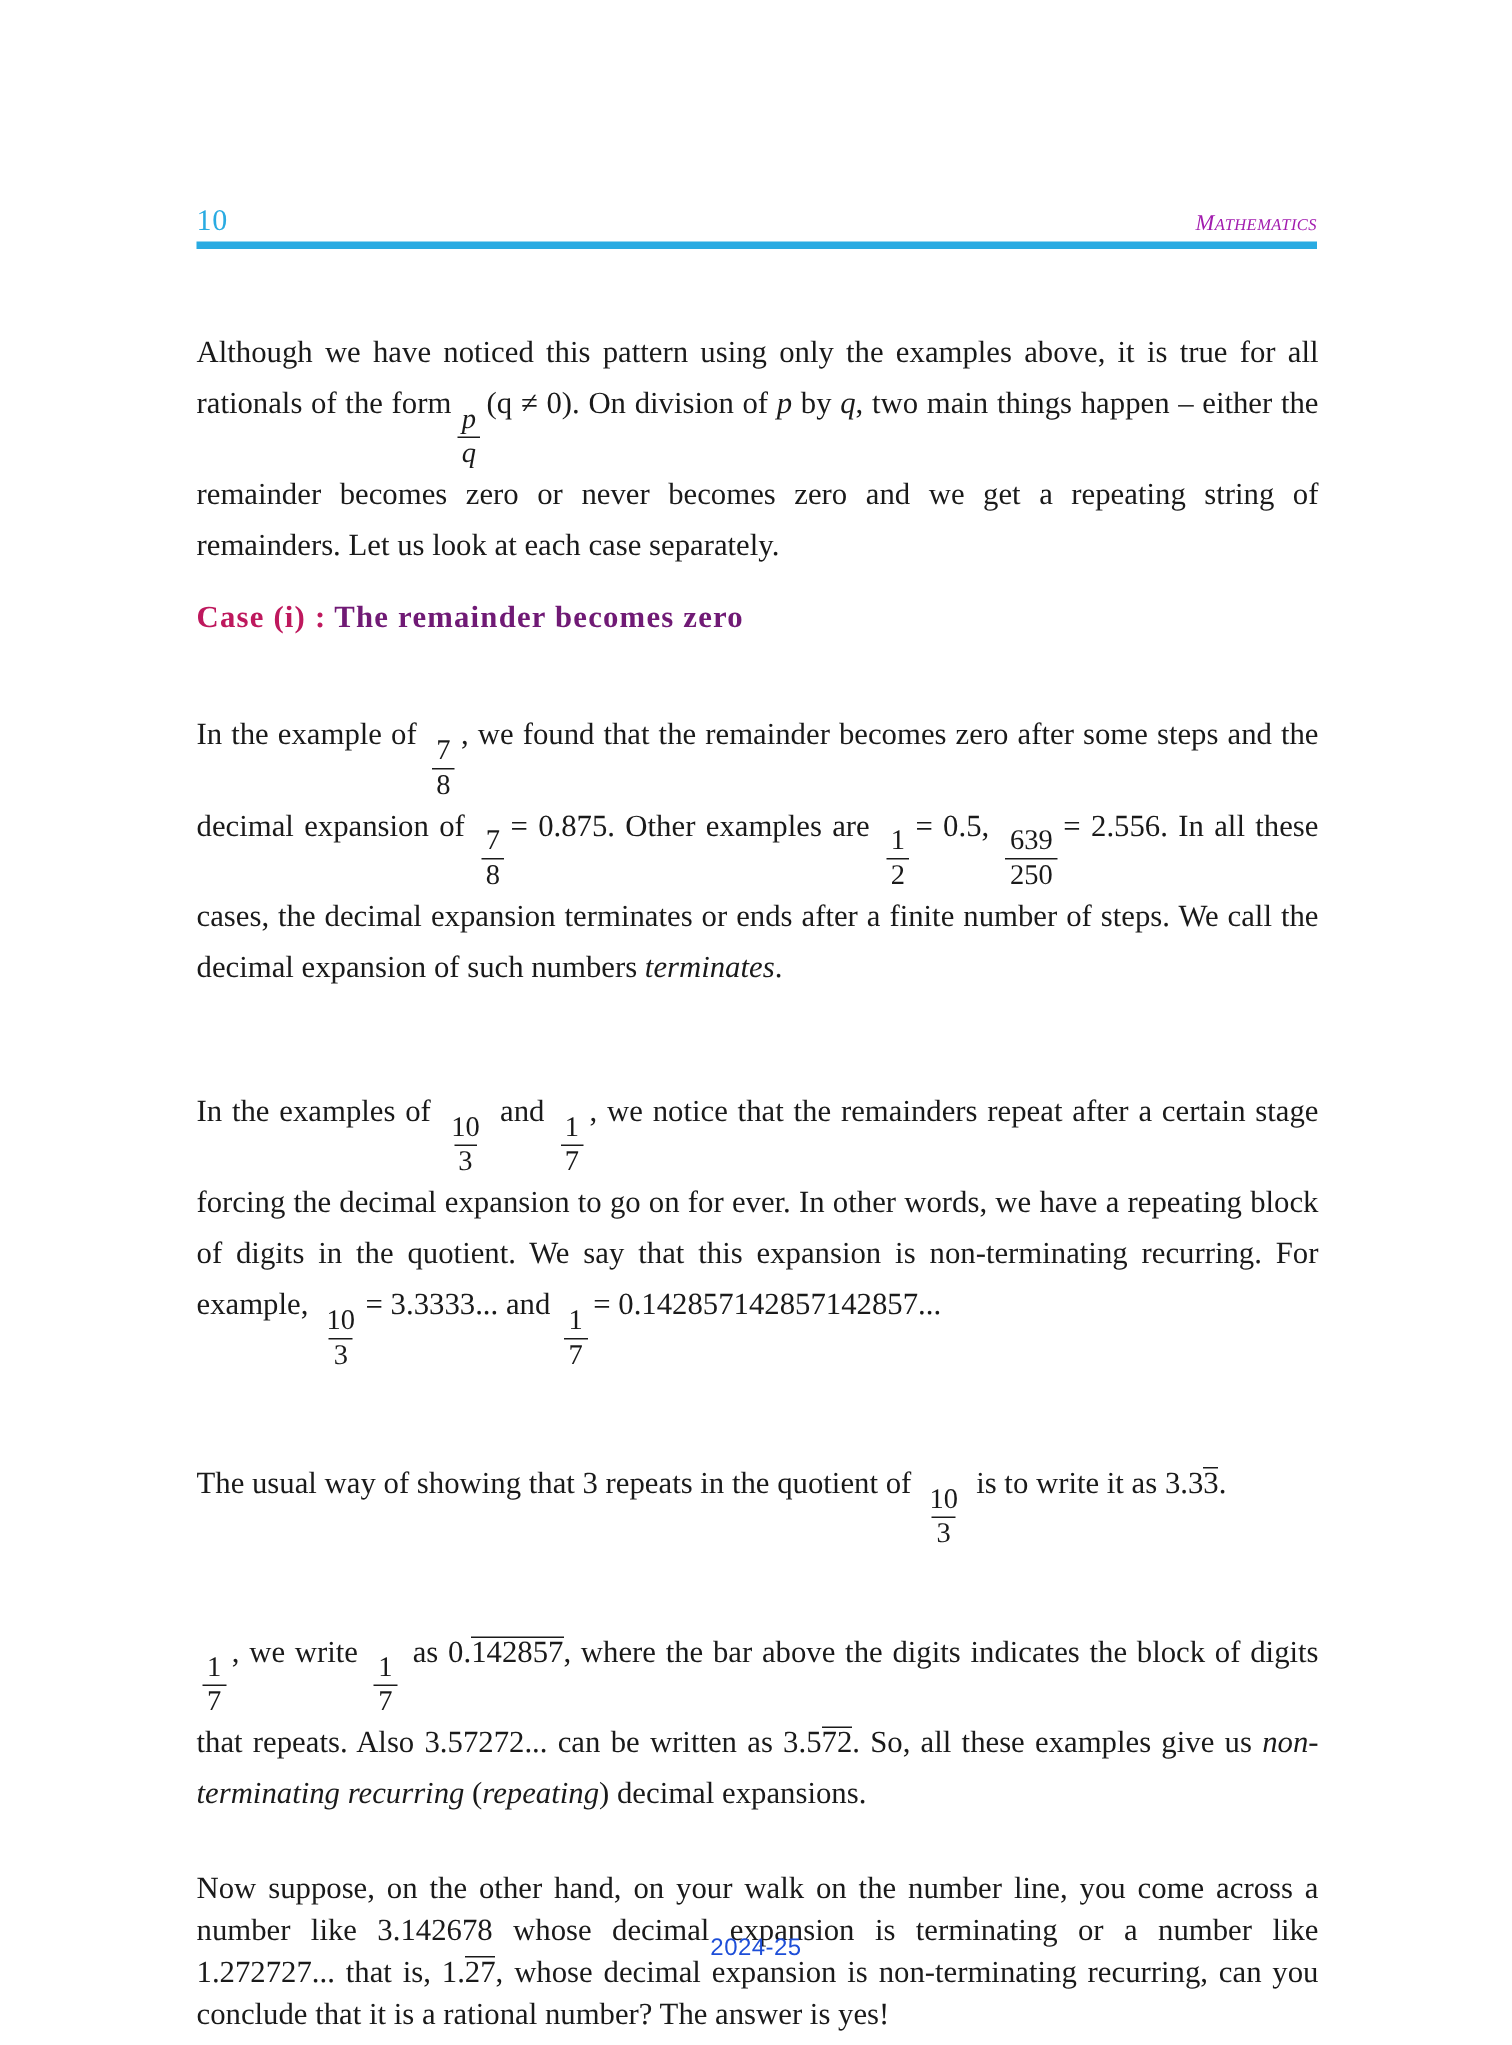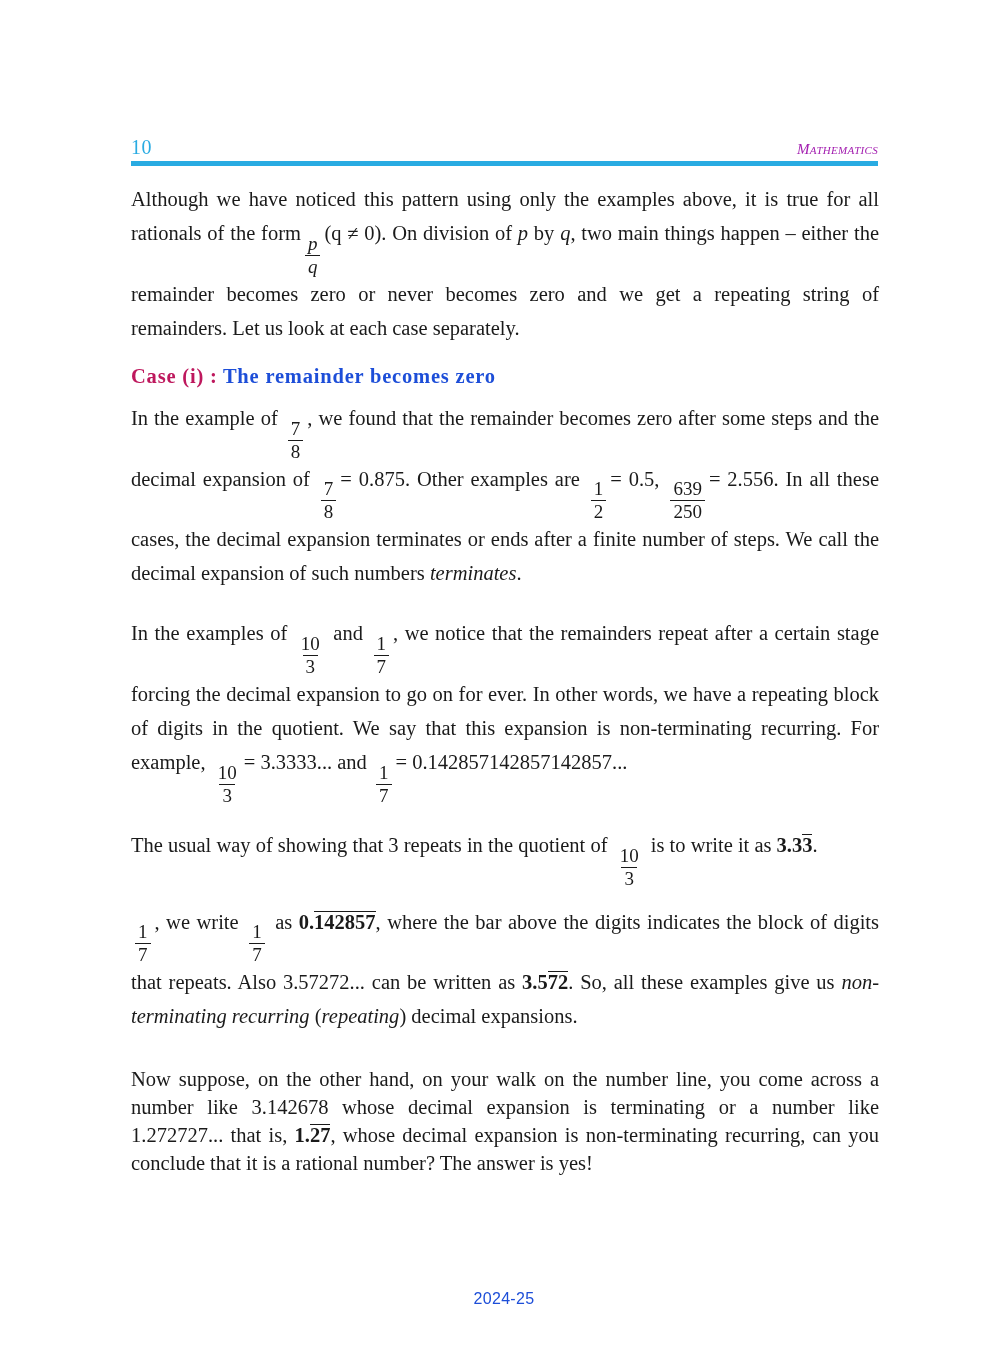--- a/index.html
+++ b/index.html
@@ -70,20 +70,21 @@
   p.para {
     margin: 0 0 0 0;
     font-size: 20.5px;
     line-height: 28px;
     text-align: justify;
     text-justify: inter-word;
     color: #1a1a1a;
   }
   p.para.loose {
     line-height: 34px;
+    margin-top: 36px;
   }
   .gap-sm { height: 10px; }
   .gap-md { height: 16px; }
   .gap-lg { height: 22px; }
 
   .it { font-style: italic; }
 
   
   .case-heading {
     font-size: 20.5px;
@@ -91,21 +92,21 @@
     line-height: 30px;
     letter-spacing: 0.2px;
   }
   .case-label {
     color: #be185d;
     font-weight: bold;
     letter-spacing: 0.8px;
     text-align: center;
   }
   .case-title {
-    color: #1d4ed8;
+    color: #701a75;
     font-weight: bold;
     letter-spacing: 0.8px;
   }
 
   
   .frac {
     display: inline-flex;
     flex-direction: column;
     align-items: center;
     vertical-align: -0.52em;
@@ -126,21 +127,21 @@
   }
   .frac.ital { font-style: italic; }
 
   
   .vinc {
     border-top: 1.4px solid #1a1a1a;
     padding-top: 0px;
     display: inline-block;
     line-height: 1.05;
   }
-  .num-inline { white-space: nowrap; font-weight: bold; }
+  .num-inline { white-space: nowrap; }
 
   
   .footer {
     position: absolute;
     left: 0;
     top: 1290px;
     width: 1008px;
     text-align: center;
     font-family: "Liberation Sans", "DejaVu Sans", sans-serif;
     font-size: 16px;

